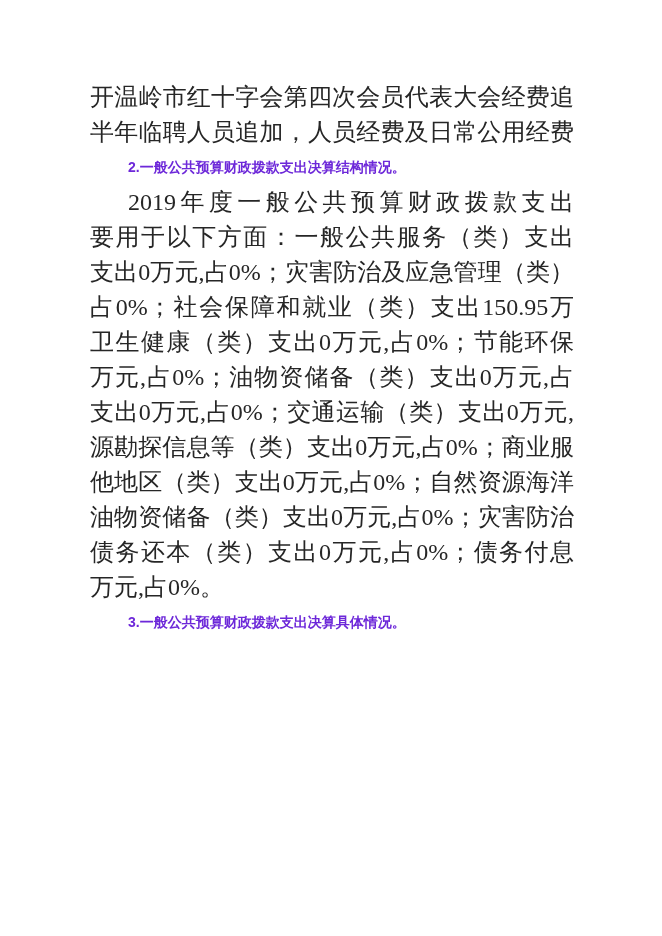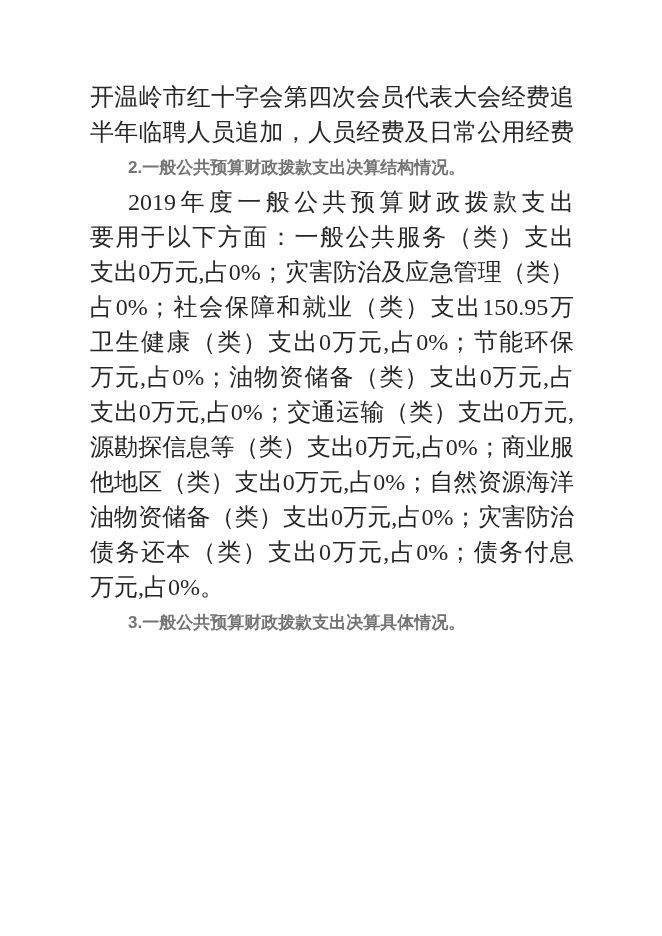--- a/index.html
+++ b/index.html
@@ -33,22 +33,22 @@
     text-align: justify;
     color: #262626;
   }
   .fill {
     text-align-last: justify;
     text-justify: inter-character;
   }
   .heading {
     font-family: "Liberation Sans", "DejaVu Sans", sans-serif;
     font-weight: 700;
-    font-size: 17px;
-    color: #737373;
+    font-size: 14px;
+    color: #6d28d9;
   }
   .indent {
     padding-left: 38px;
   }
 </style>
 </head>
 <body>
 
 <div class="page">
   <div class="textblock">

